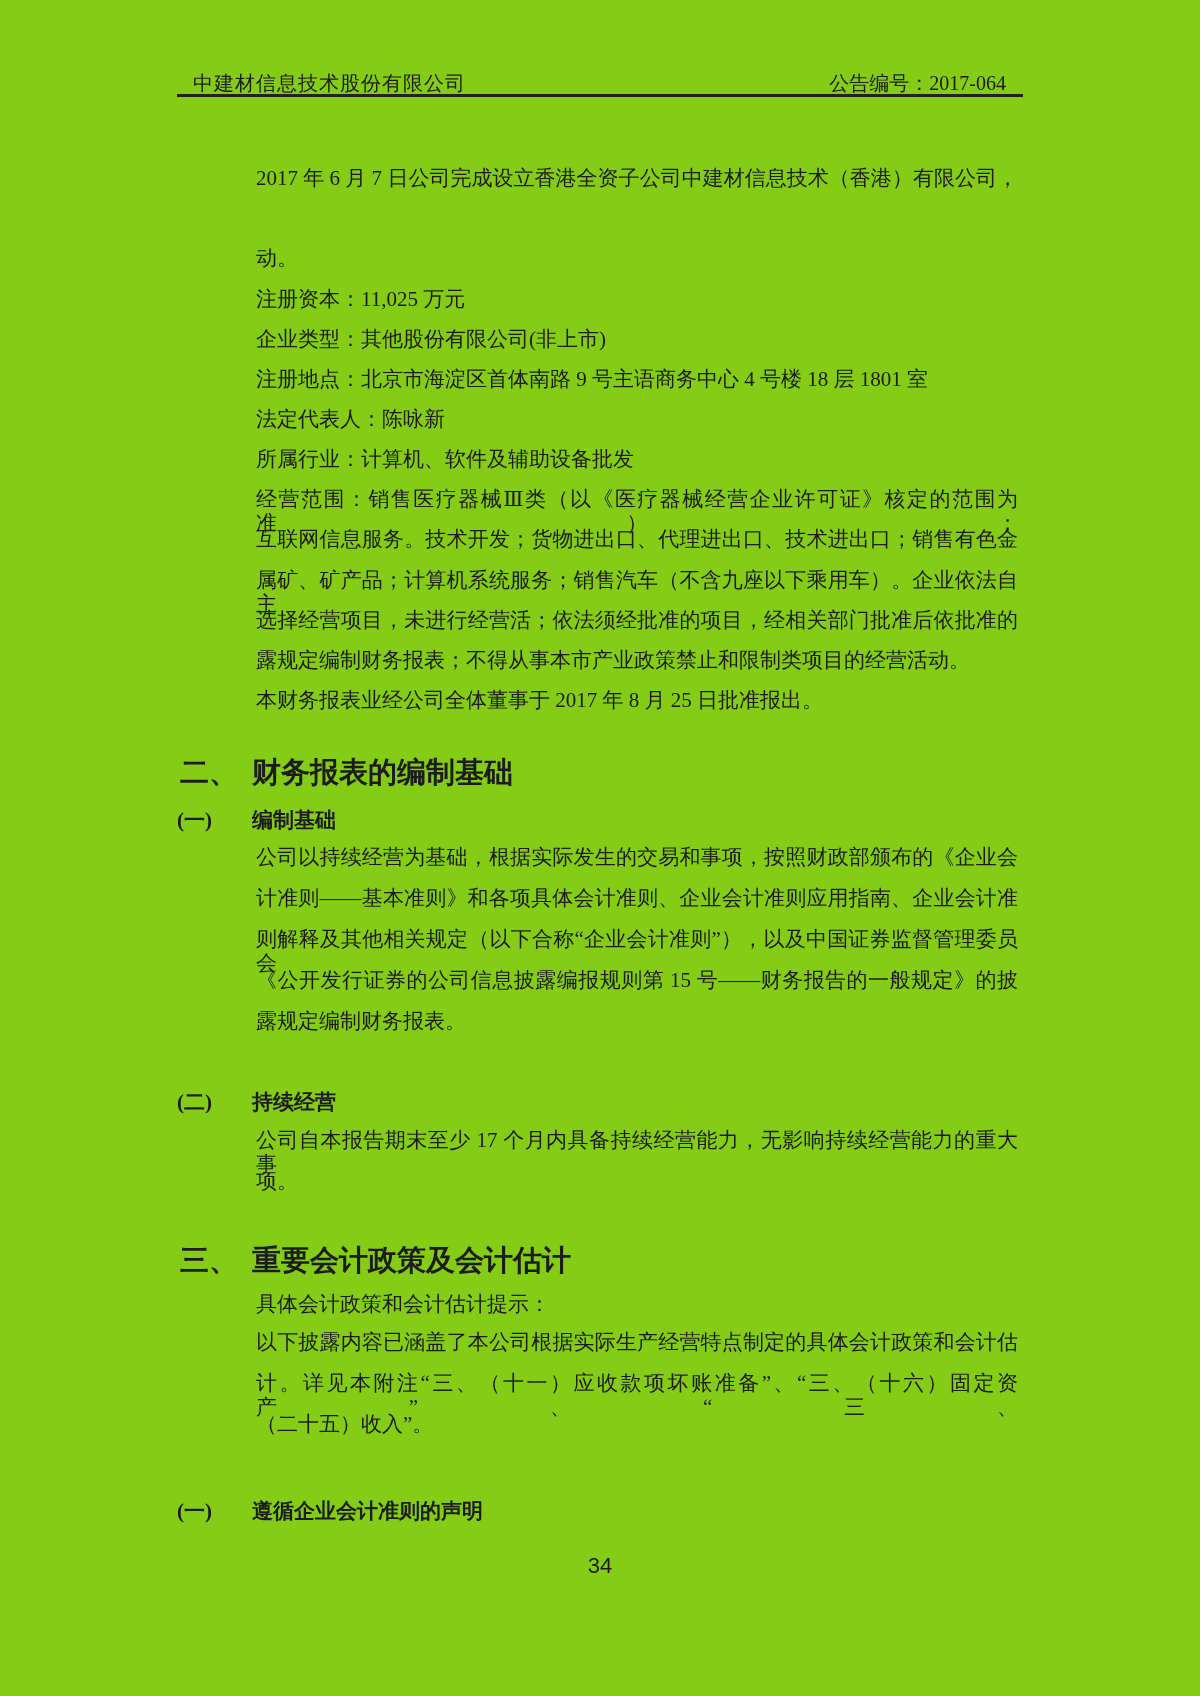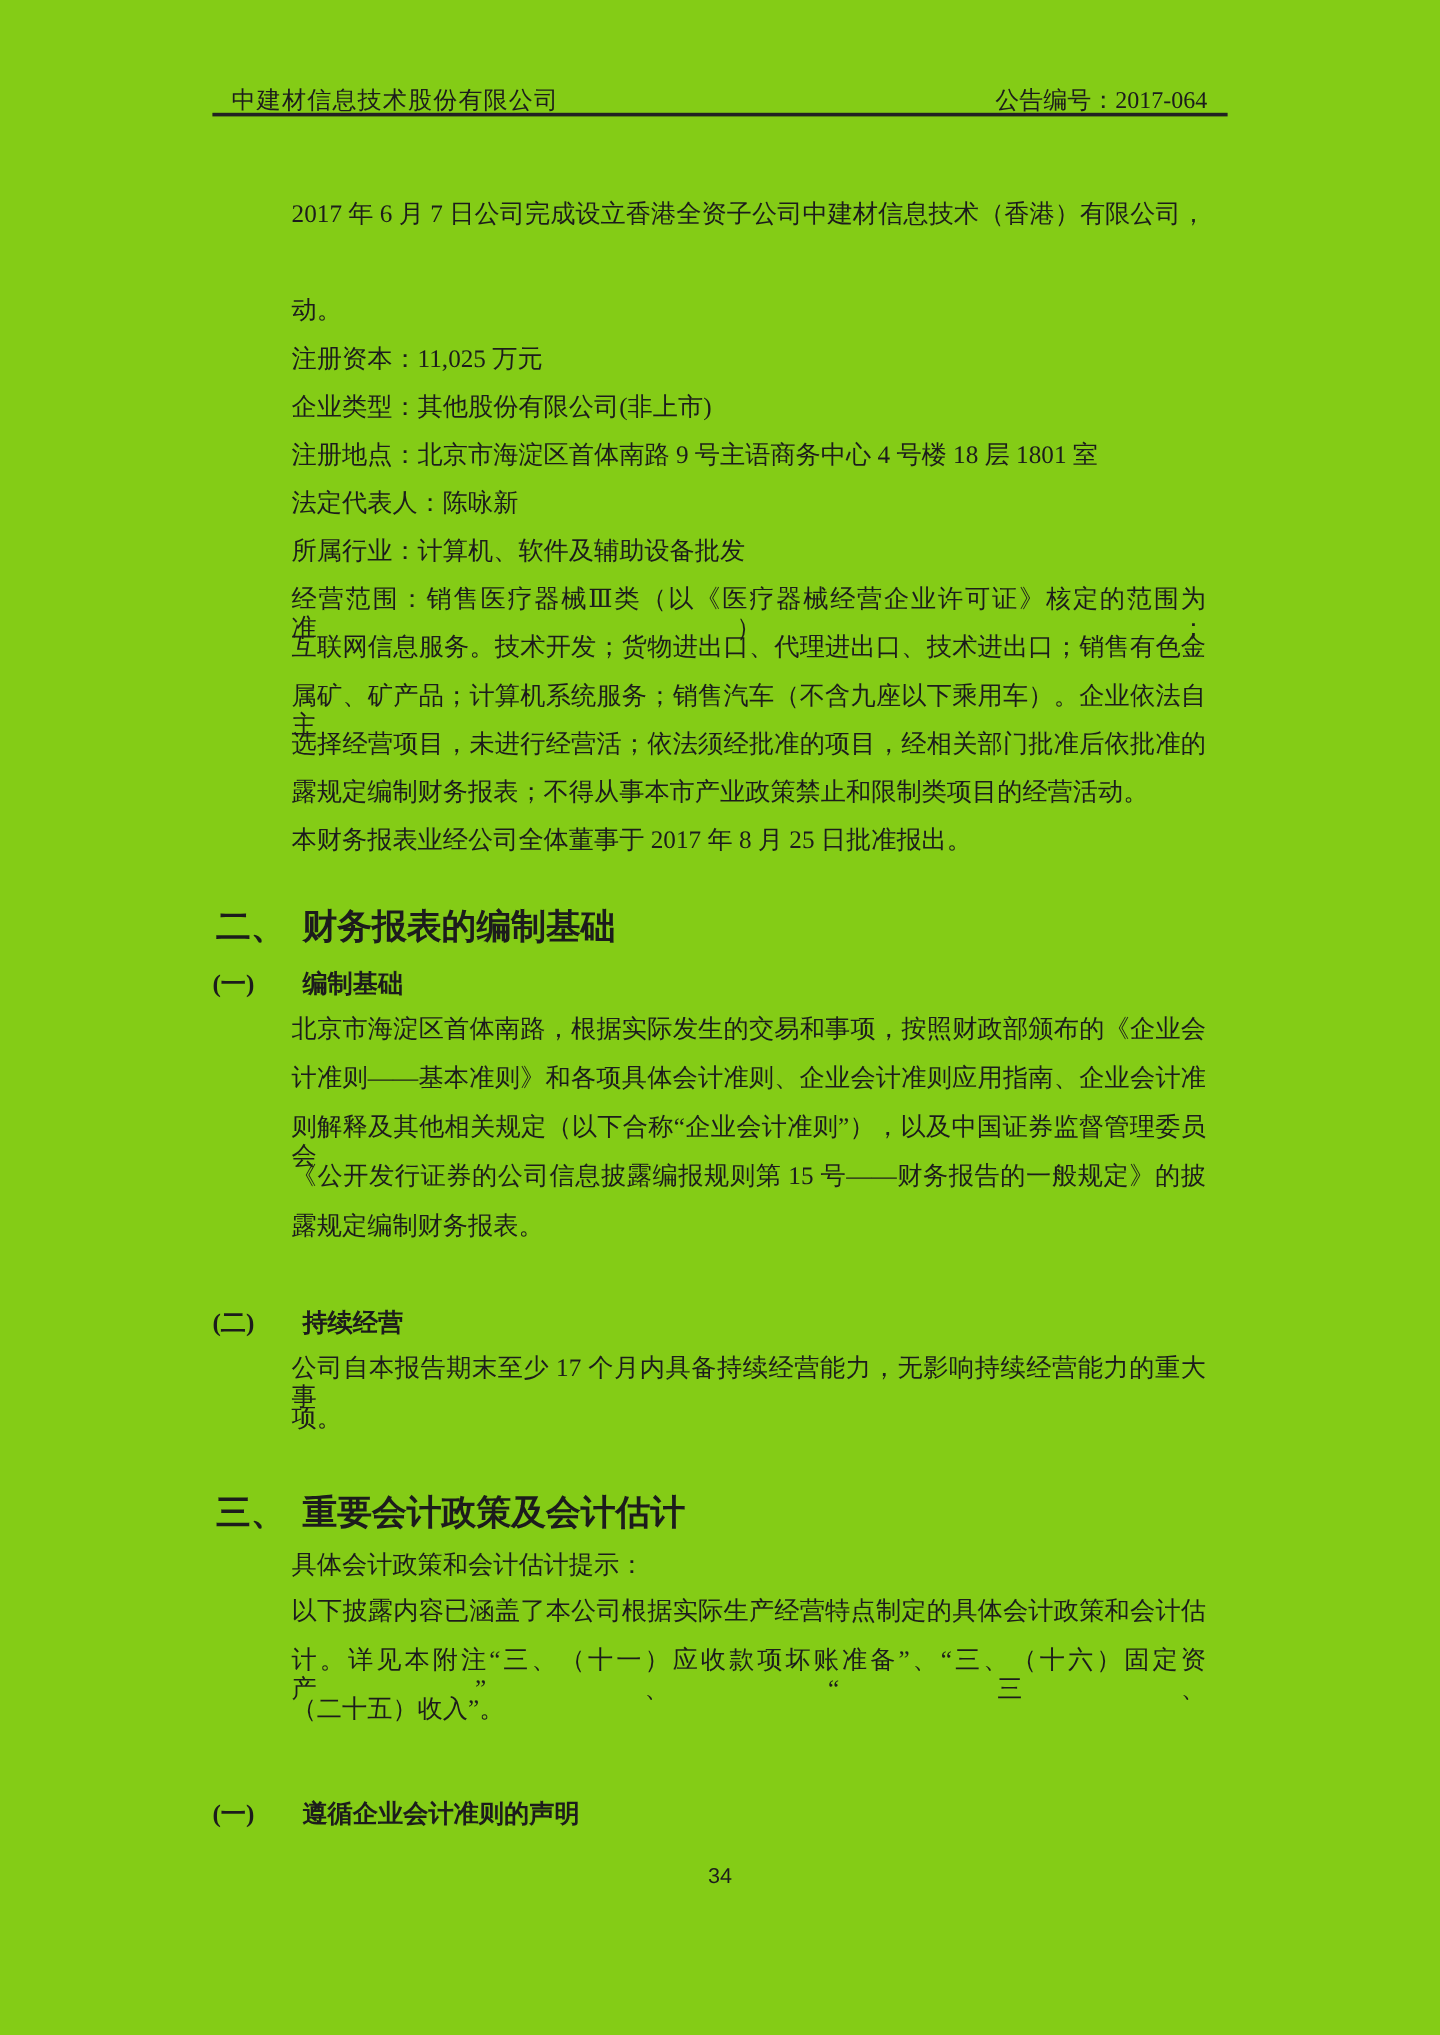--- a/index.html
+++ b/index.html
@@ -34,21 +34,21 @@
   .hdr-rule {
     position: absolute;
     left: 177px;
     top: 94px;
     width: 846px;
     height: 3px;
     background: #222222;
   }
   .line {
     position: absolute;
-    left: 243px;
+    left: 256px;
     width: 762px;
     font-size: 21px;
     line-height: 24px;
     white-space: nowrap;
   }
   .line.full {
     white-space: normal;
     text-align: justify;
     text-align-last: justify;
   }
@@ -74,21 +74,21 @@
     display: inline-block;
     width: 75px;
     font-weight: bold;
   }
   .pagenum {
     position: absolute;
     left: 0;
     top: 1553px;
     width: 1200px;
     text-align: center;
-    font-size: 18px;
+    font-size: 22px;
     font-family: "Liberation Sans", "DejaVu Sans", sans-serif;
   }
 </style>
 </head>
 <body>
 
 <div class="page">
 
   <div class="hdr-company">中建材信息技术股份有限公司</div>
   <div class="hdr-announce">公告编号：2017-064</div>
@@ -108,21 +108,21 @@
   <div class="line" style="top:648px">露规定编制财务报表；不得从事本市产业政策禁止和限制类项目的经营活动。</div>
   <div class="line" style="top:688px">本财务报表业经公司全体董事于 2017 年 8 月 25 日批准报出。</div>
 
   <div class="h1" style="top:753px">
     <span class="lbl">二、</span><span>财务报表的编制基础</span>
   </div>
 
   <div class="h2" style="top:806px">
     <span class="lbl">(一)</span><span>编制基础</span>
   </div>
-  <div class="line full" style="top:845px">北京市海淀区首体南路，根据实际发生的交易和事项，按照财政部颁布的《企业会</div>
+  <div class="line full" style="top:845px">公司以持续经营为基础，根据实际发生的交易和事项，按照财政部颁布的《企业会</div>
   <div class="line full" style="top:886px">计准则——基本准则》和各项具体会计准则、企业会计准则应用指南、企业会计准</div>
   <div class="line full" style="top:927px">则解释及其他相关规定（以下合称“企业会计准则”），以及中国证券监督管理委员会</div>
   <div class="line full" style="top:968px">《公开发行证券的公司信息披露编报规则第 15 号——财务报告的一般规定》的披</div>
   <div class="line" style="top:1009px">露规定编制财务报表。</div>
 
   <div class="h2" style="top:1088px">
     <span class="lbl">(二)</span><span>持续经营</span>
   </div>
   <div class="line full" style="top:1128px">公司自本报告期末至少 17 个月内具备持续经营能力，无影响持续经营能力的重大事</div>
   <div class="line" style="top:1169px">项。</div>

